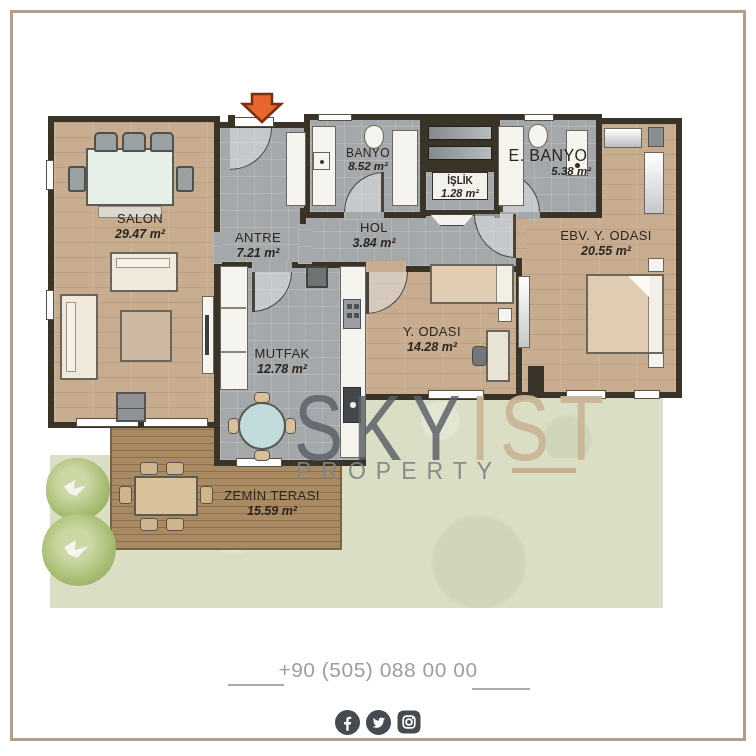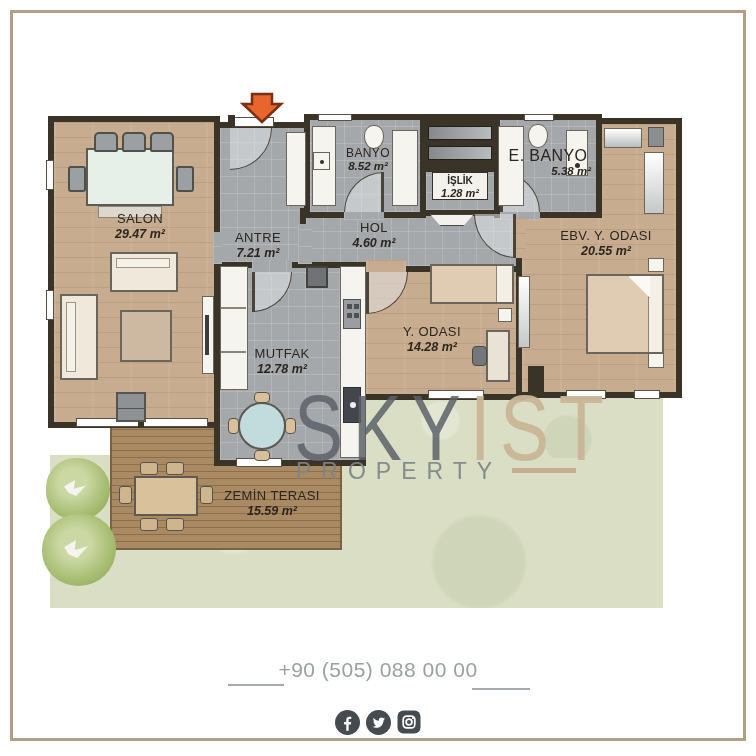--- a/index.html
+++ b/index.html
@@ -209,21 +209,21 @@
   <div class="abs" style="left:432px;top:172px;width:56px;height:28px;background:#f2f1ec;border:1.5px solid #33302a;text-align:center;line-height:1.15;color:#2b2620;">
     <div style="font-weight:bold;font-size:10px;margin-top:2px;">İŞLİK</div>
     <div style="font-weight:bold;font-style:italic;font-size:11px;">1.28 m²</div>
   </div>
   <div class="abs room-label" style="left:505px;top:146px;width:86px;">
     <div class="rname" style="font-size:16px;">E. BANYO</div>
     <div class="rarea" style="font-size:11.5px;text-align:right;">5.38 m²</div>
   </div>
   <div class="abs room-label" style="left:334px;top:220px;width:80px;">
     <div class="rname">HOL</div>
-    <div class="rarea">4.60 m²</div>
+    <div class="rarea">3.84 m²</div>
   </div>
   <div class="abs room-label" style="left:546px;top:228px;width:120px;">
     <div class="rname">EBV. Y. ODASI</div>
     <div class="rarea">20.55 m²</div>
   </div>
   <div class="abs room-label" style="left:382px;top:324px;width:100px;">
     <div class="rname">Y. ODASI</div>
     <div class="rarea">14.28 m²</div>
   </div>
   <div class="abs room-label" style="left:232px;top:346px;width:100px;">

